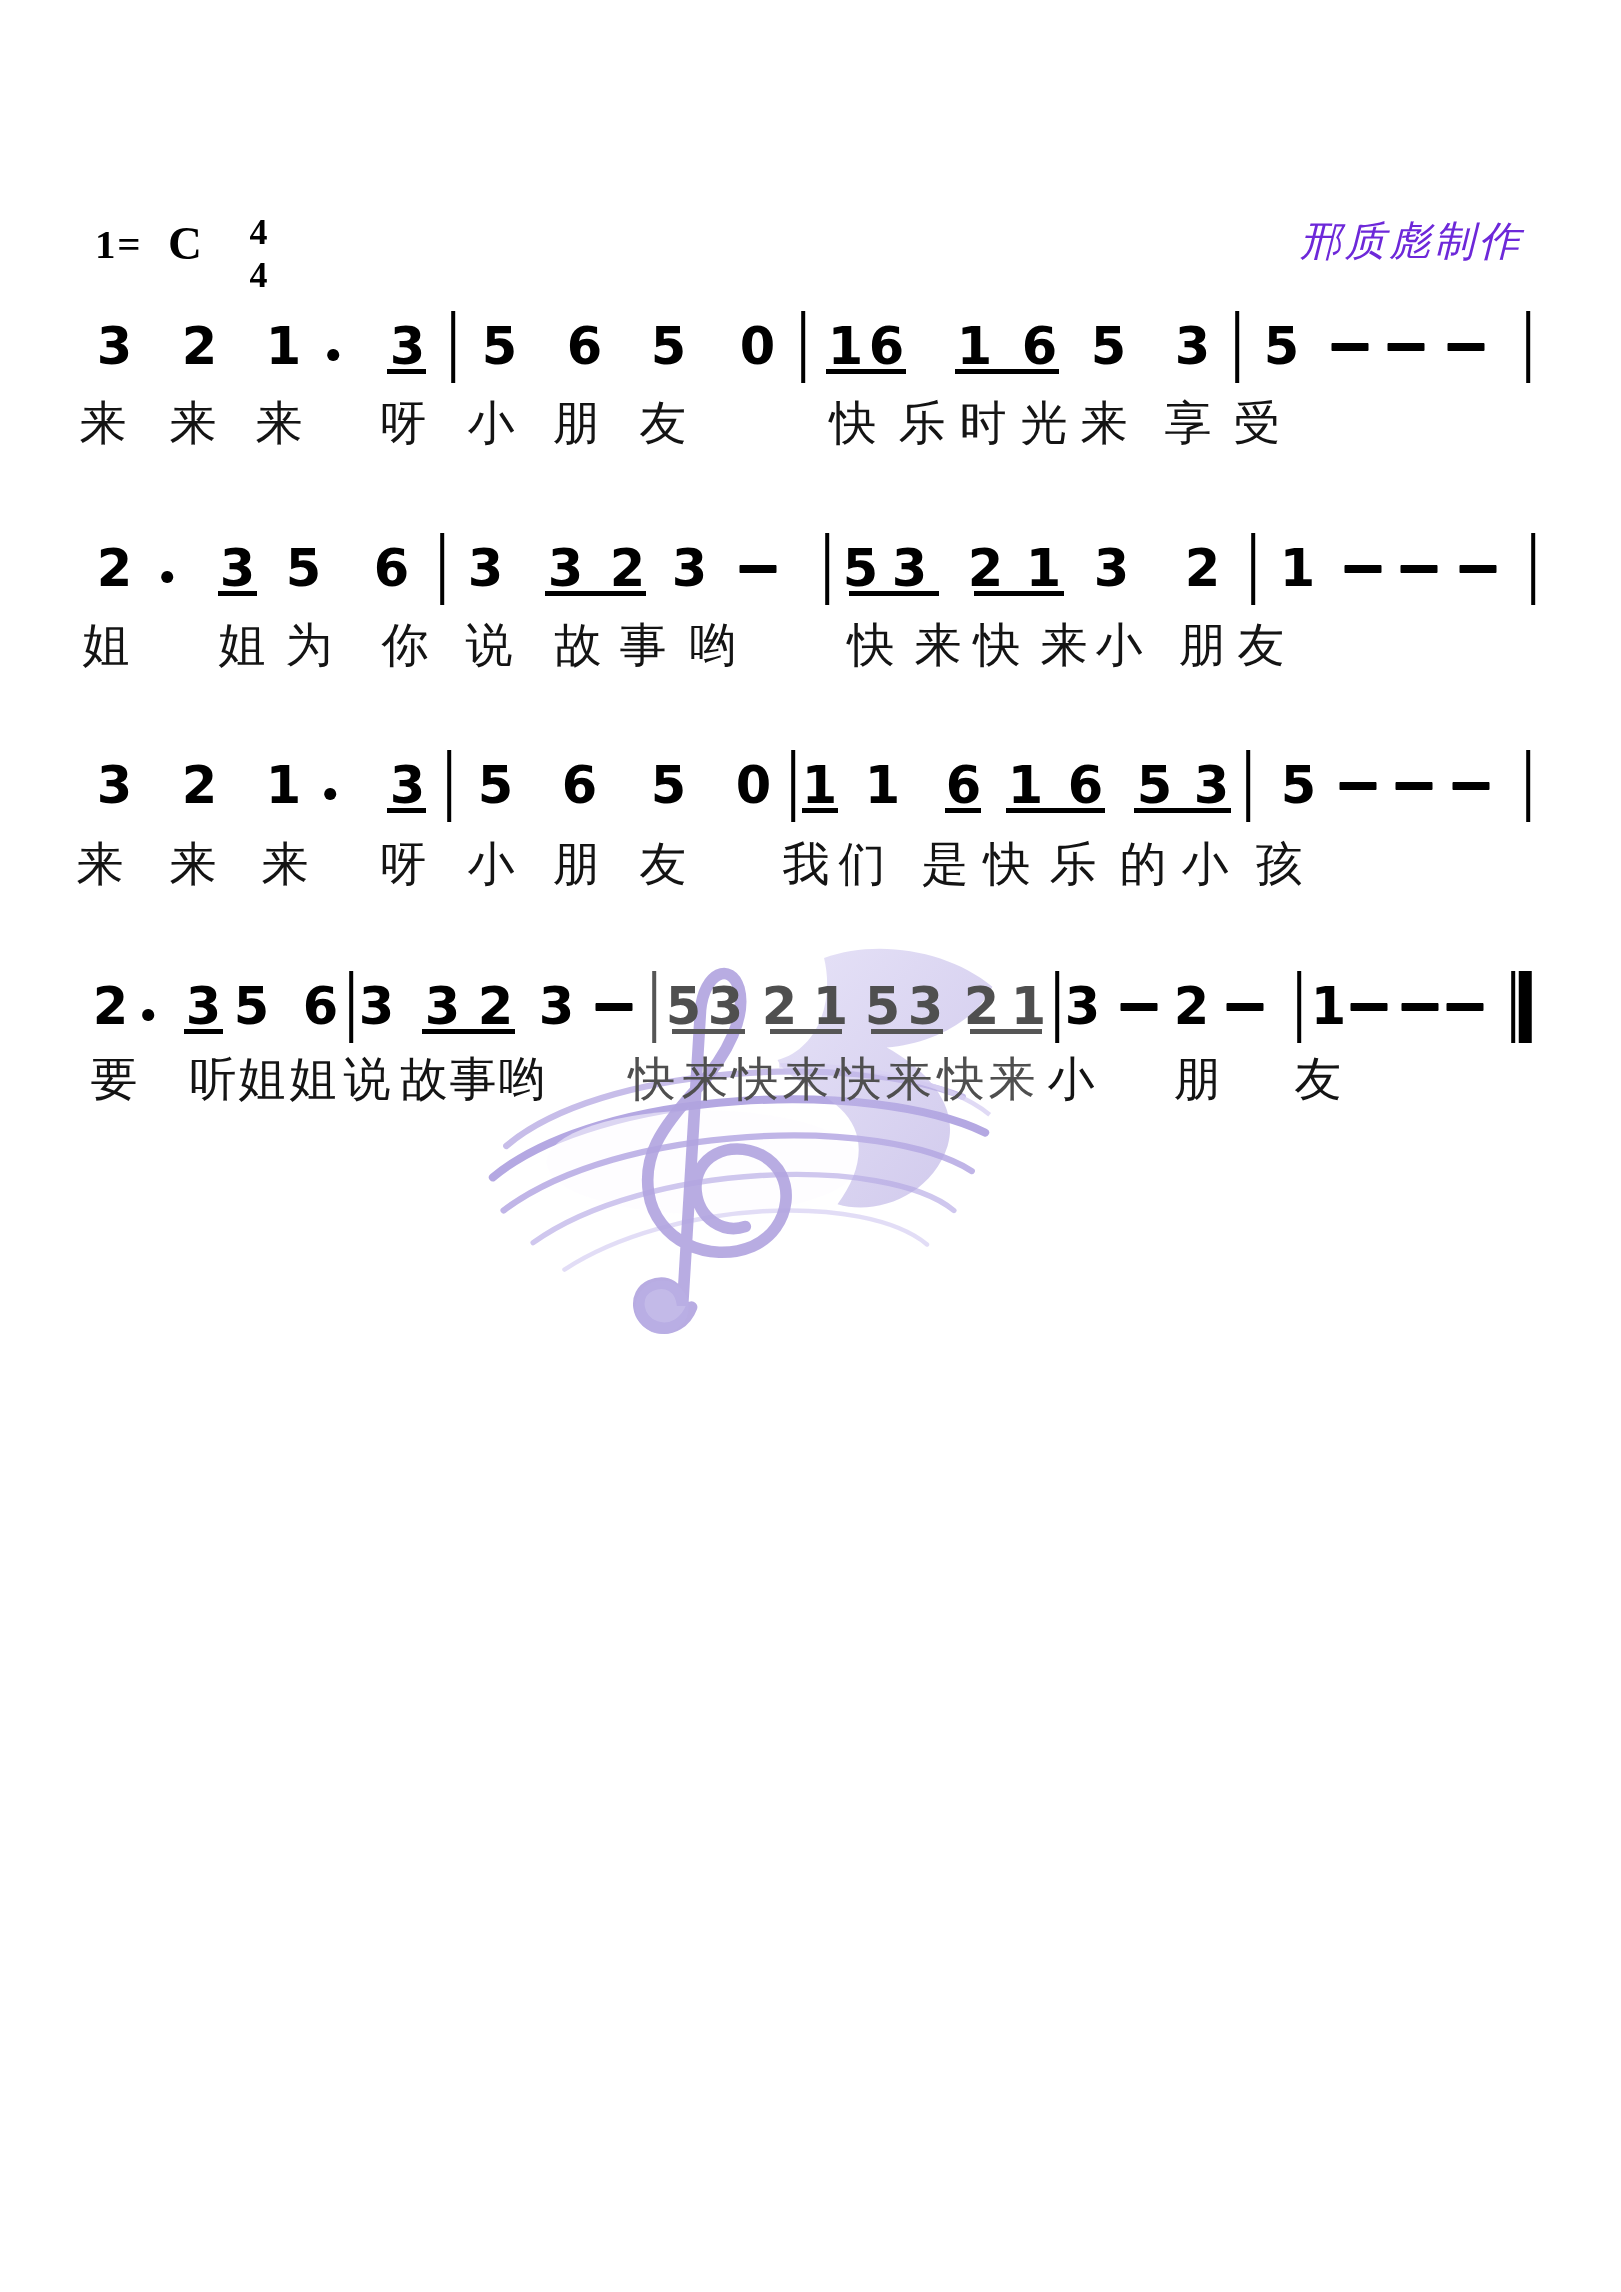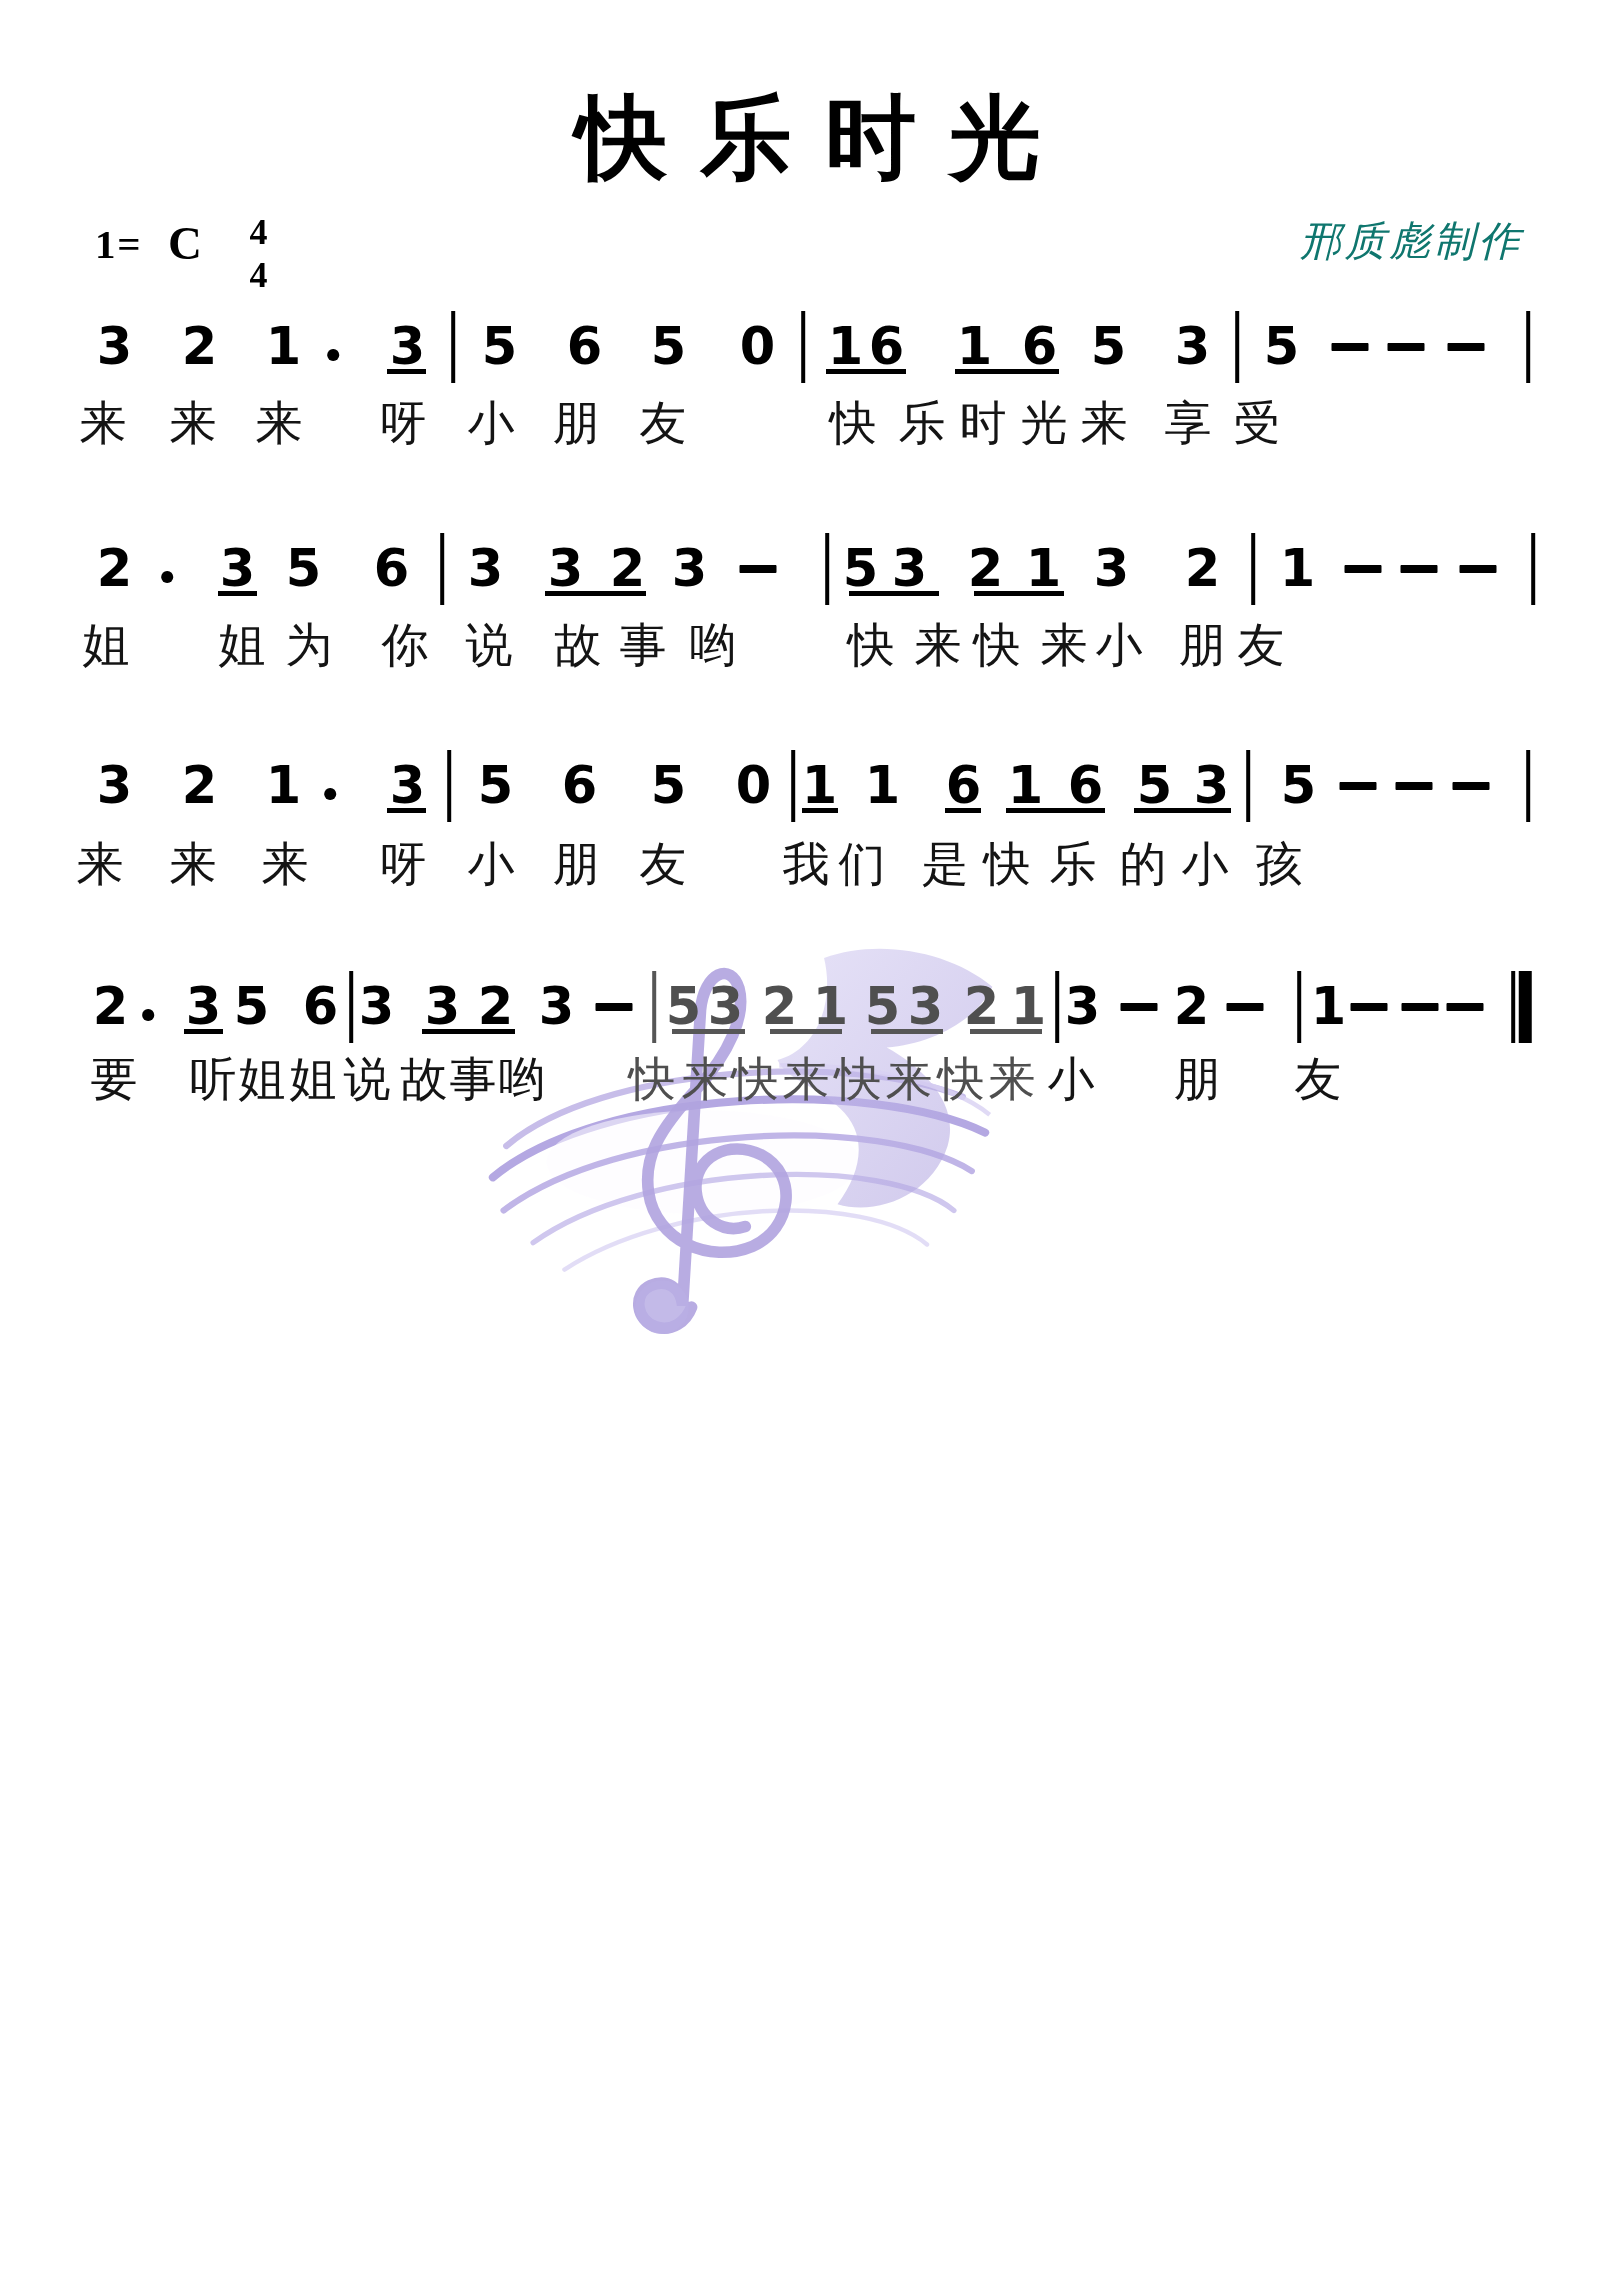--- a/index.html
+++ b/index.html
@@ -13,21 +13,21 @@
 
   .key-prefix{position:absolute;left:95px;top:224px;
     font:700 41px/1 "Liberation Serif",serif;color:#000;letter-spacing:1.8px;z-index:1;}
   .key-tonic{position:absolute;left:168px;top:220px;
     font:700 47px/1 "Liberation Serif",serif;color:#000;z-index:1;}
   .time-sig{position:absolute;left:235px;top:211px;width:47px;text-align:center;z-index:1;}
   .time-sig .fnum,.time-sig .fden{font:700 36px/1.2 "Liberation Serif",serif;color:#000;display:block;}
   .time-sig .fbar{height:4.5px;background:#000;margin:0.9px 0;}
 
   .credit{position:absolute;left:1300px;top:215px;
-    font:italic 41px/1.3 "Liberation Serif",serif;color:#0f766e;
+    font:italic 41px/1.3 "Liberation Serif",serif;color:#6d28d9;
     letter-spacing:3.6px;white-space:nowrap;z-index:1;}
 
   .music-line{position:absolute;left:0;width:1621px;height:107px;z-index:1;}
   .lyric-line{position:absolute;left:0;width:1621px;height:63px;z-index:1;}
 
   .tk{position:absolute;transform:translateX(-50%);}
   .note{font:700 51px/1 "DejaVu Sans",sans-serif;color:#000;letter-spacing:-0.9px;top:0;}
   .ndot{width:11.6px;height:11.6px;border-radius:50%;background:#000;top:28px;}
   .dash{width:37px;height:8px;background:#000;top:22.4px;border-radius:0.9px;}
   .bar{width:3.6px;height:72px;background:#000;top:-9.9px;}
@@ -64,21 +64,20 @@
     <g>
       <path d="M400,30 C460,8 540,22 588,62 C570,100 520,126 470,130 C510,152 552,192 538,240 C520,296 458,318 415,305 C444,266 448,226 418,198 C390,172 358,166 348,144 C392,132 412,80 400,30 Z" fill="url(#wmg)" opacity="0.55"></path>
       <path d="M350,150 C440,148 540,168 585,205" fill="none" stroke="#d8d1f3" stroke-width="5" opacity="0.8"></path>
     </g>
     <g>
       <path d="M252,420 C246,436 230,448 212,442 C190,435 186,405 206,396 C224,388 240,398 242,418 L262,88 C266,46 296,34 305,64 C313,94 294,136 258,176 C216,222 198,252 204,292 C212,346 272,372 320,352 C364,333 372,272 330,250 C294,232 254,252 257,290 C260,322 288,338 312,330" fill="none" stroke="#b0a3df" stroke-width="13" stroke-linecap="round" opacity="0.9"></path>
       <circle cx="219" cy="420" r="30" fill="#b9aee4" opacity="0.85"></circle>
     </g>
   </svg>
 
-  <div class="song-title">快 乐 时 光</div>
   <div class="key-prefix">1=</div>
   <div class="key-tonic">C</div>
   <div class="time-sig">
     <span class="fnum">4</span>
     <span class="fbar"></span>
     <span class="fden">4</span>
   </div>
   <div class="credit">邢质彪制作</div>
 
 <div class="music-line" style="top: 321px;">

